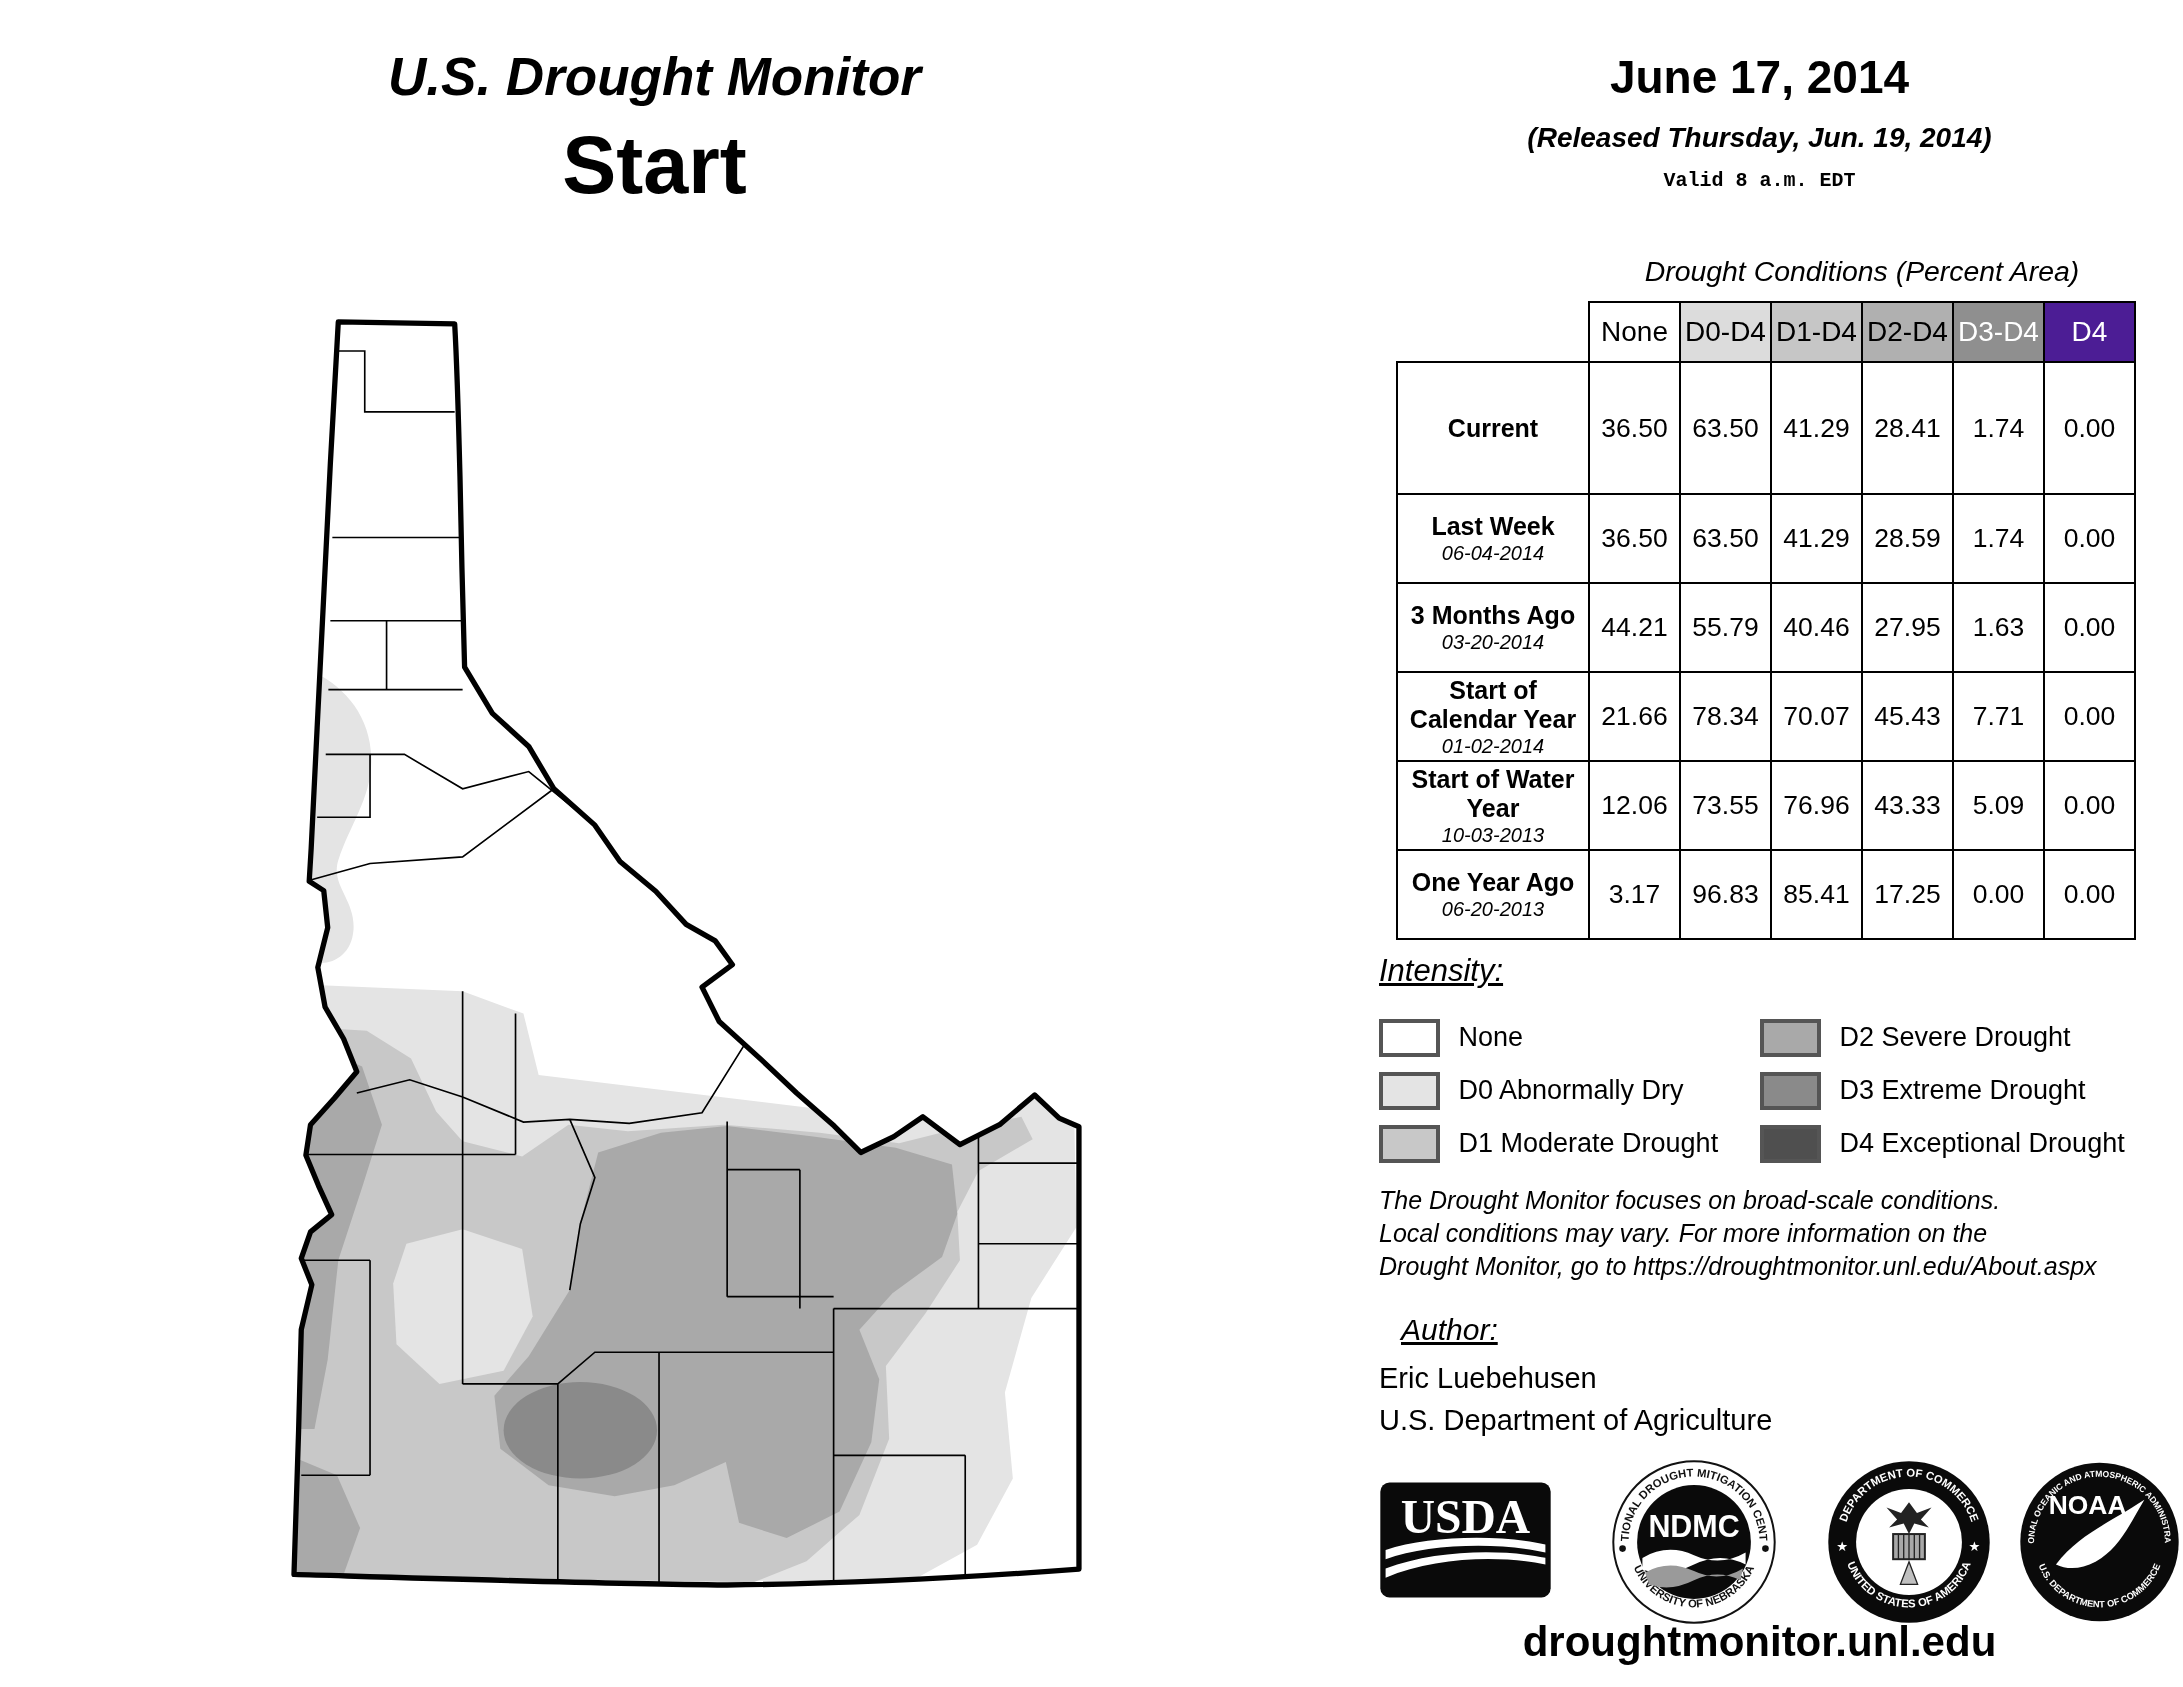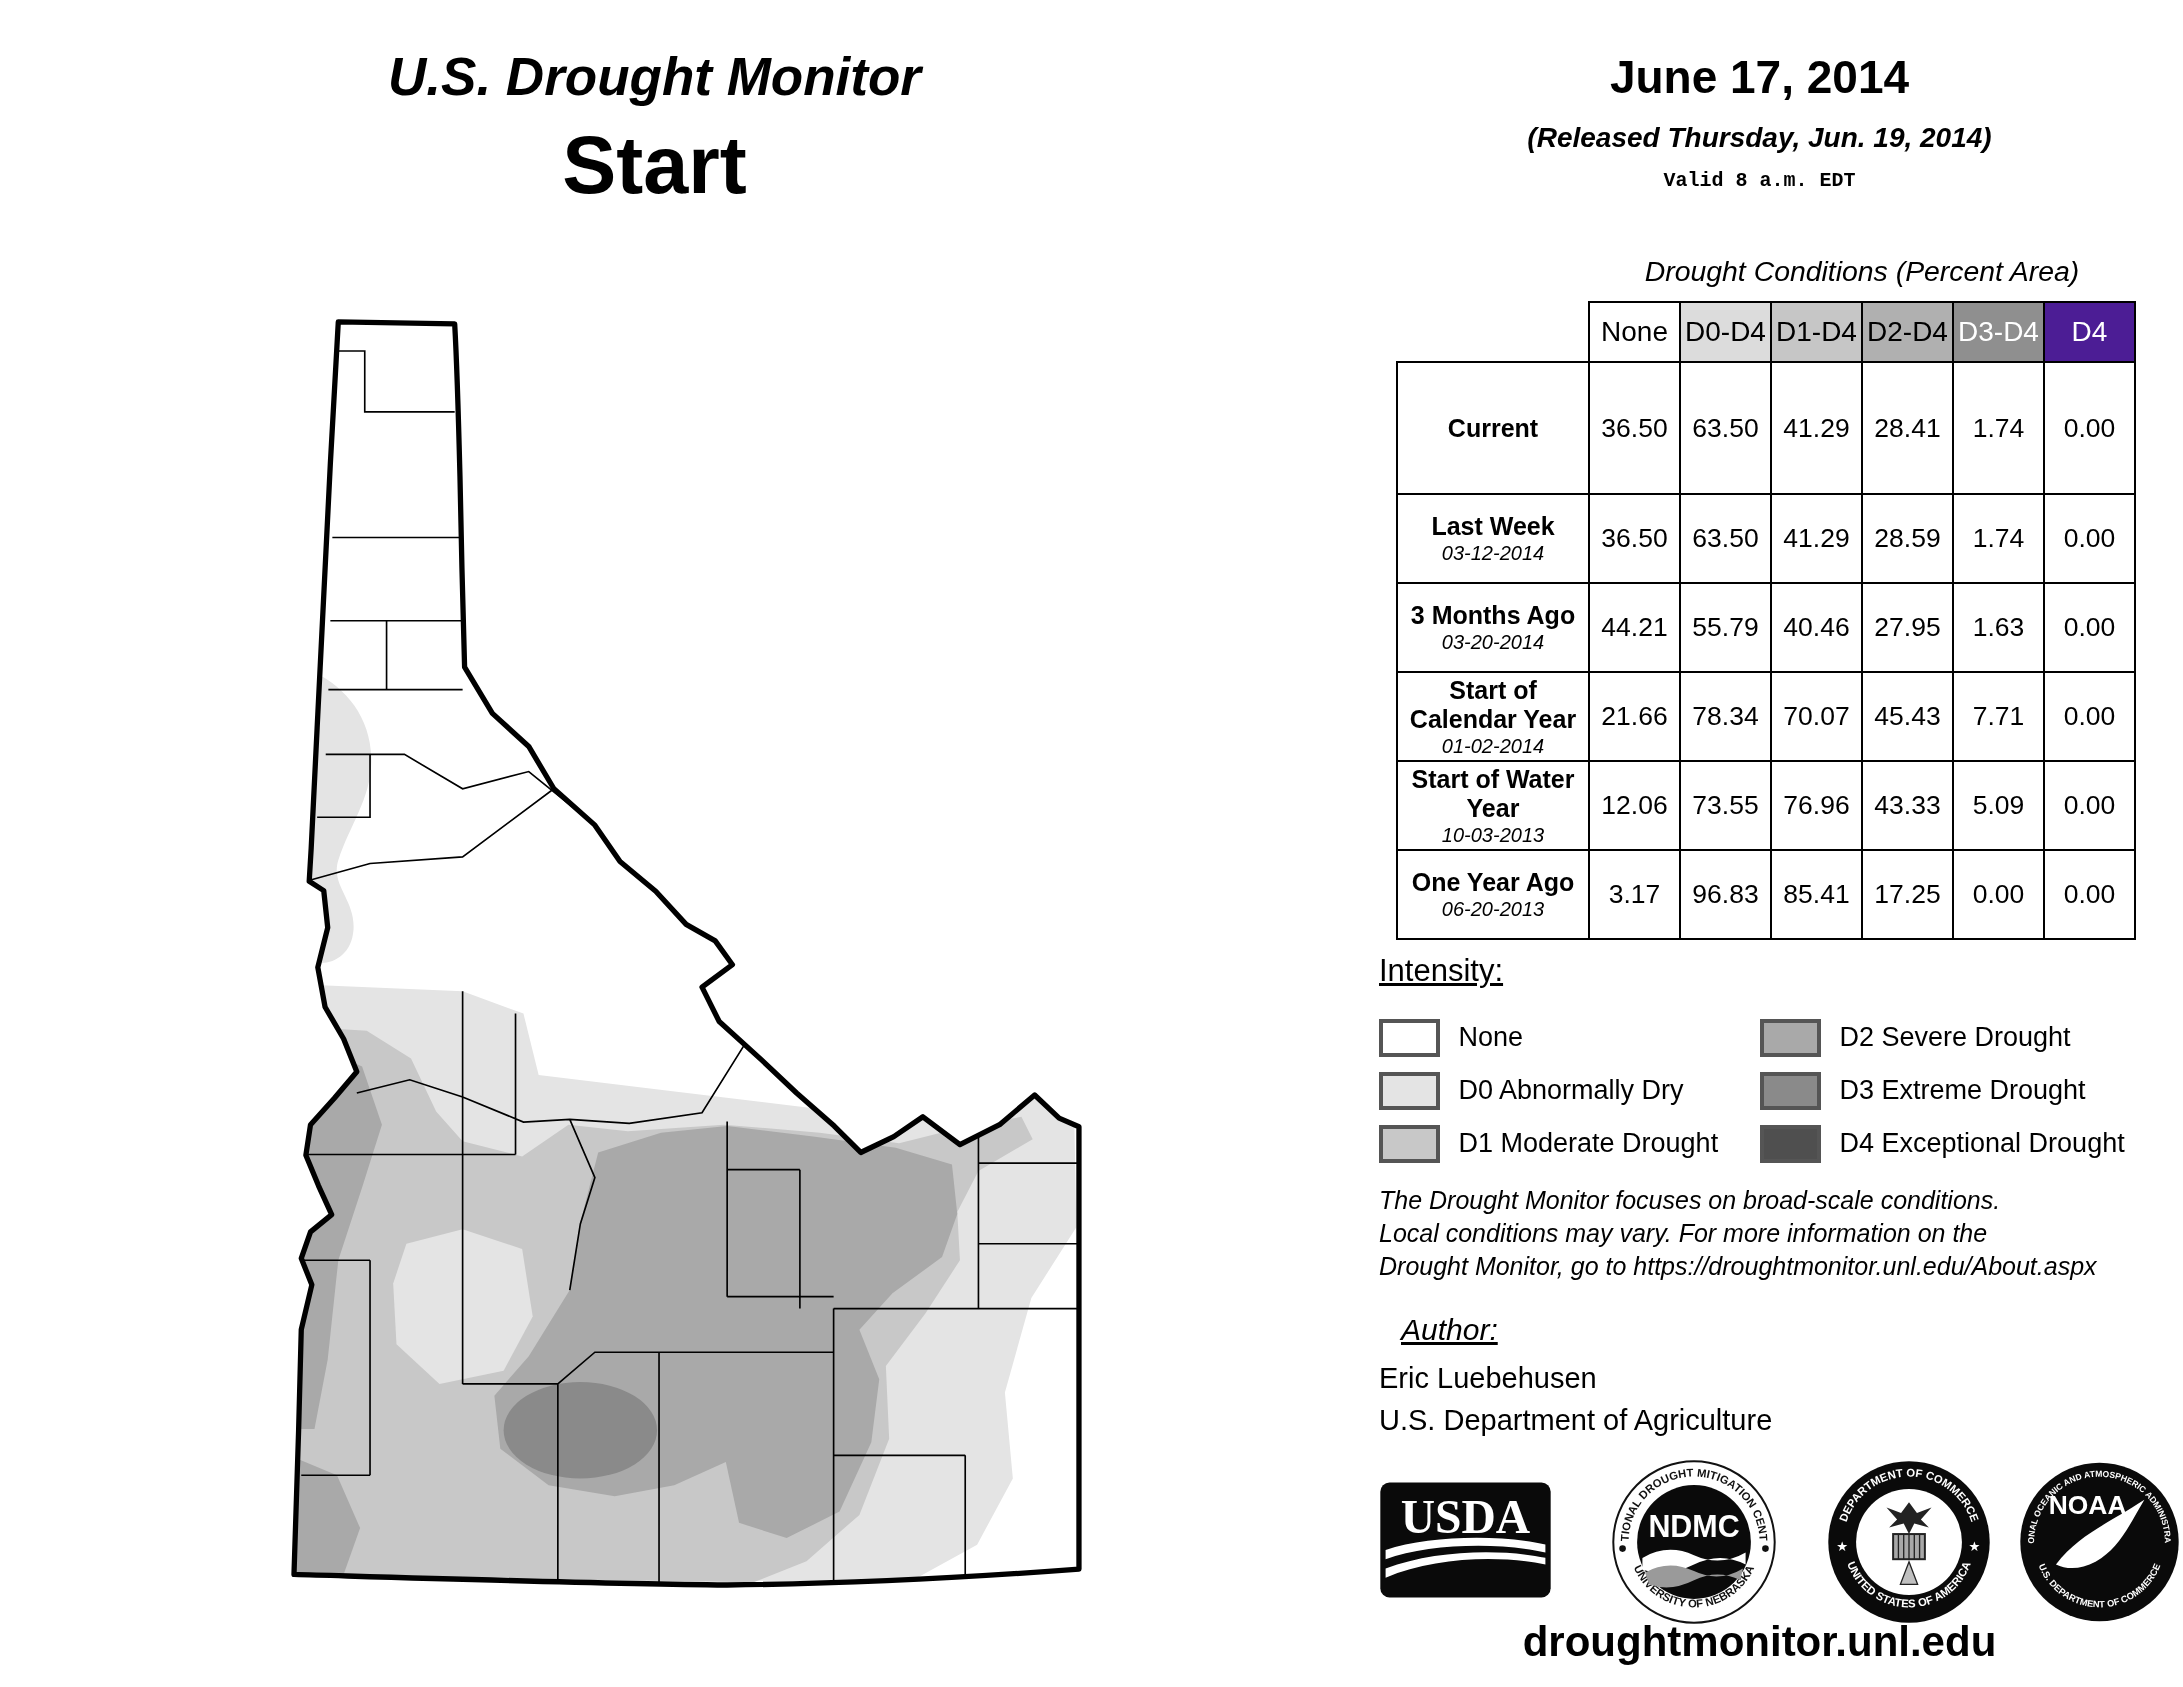--- a/index.html
+++ b/index.html
@@ -28,21 +28,21 @@
   tr.hdr{height:60px;}
   tr.current{height:132px;}
   tr.r{height:89px;}
   th{font-weight:normal;font-size:28px;}
   td.num{font-size:26.5px;text-align:center;}
   td.lbl{text-align:center;}
   .rl{font-size:25px;font-weight:bold;line-height:29px;}
   .rd{font-size:20px;font-style:italic;line-height:24px;}
   .rd:empty{display:none;}
   
-  #intensity{left:1379px;top:953px;font-size:31px;
+  #intensity{left:1379px;top:953px;font-size:31px;font-style:italic;
              text-decoration:underline;font-weight:normal;text-align:right;}
   .sw{width:61px;height:38px;border:4px solid #555;box-sizing:border-box;}
   .leg-item{display:flex;align-items:center;gap:18.5px;height:53px;}
   .leg-lab{font-size:27px;}
   #leg-col1{left:1379px;top:1011px;width:370px;}
   #leg-col2{left:1760px;top:1011px;width:410px;}
   
   .note{left:1379px;width:787px;font-size:25px;font-style:italic;line-height:32px;}
   #author-h{left:1379px;top:1313px;font-size:30px;font-style:italic;text-decoration:underline;margin-left:22px;}
   #author-n{left:1379px;top:1362px;font-size:29px;}
@@ -162,21 +162,21 @@
         <td class="num">36.50</td>
         <td class="num">63.50</td>
         <td class="num">41.29</td>
         <td class="num">28.41</td>
         <td class="num">1.74</td>
         <td class="num">0.00</td>
       </tr>
       <tr class="r">
         <td class="lbl">
               <div class="rl">Last Week</div>
-              <div class="rd">03-12-2014</div>
+              <div class="rd">06-04-2014</div>
             </td>
         <td class="num">36.50</td>
         <td class="num">63.50</td>
         <td class="num">41.29</td>
         <td class="num">28.59</td>
         <td class="num">1.74</td>
         <td class="num">0.00</td>
       </tr>
       <tr class="r">
         <td class="lbl">

